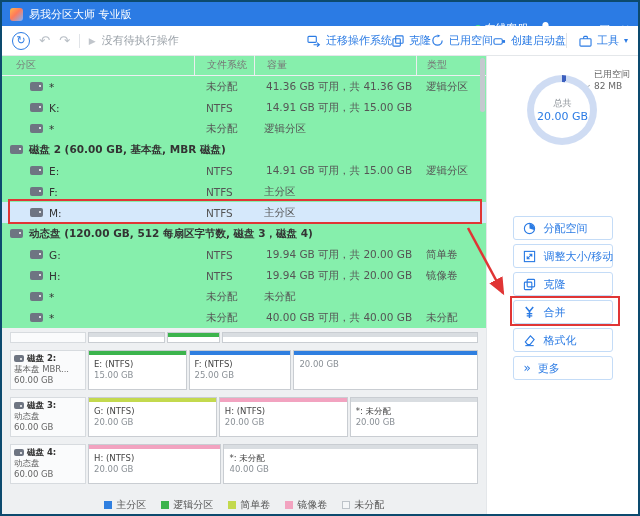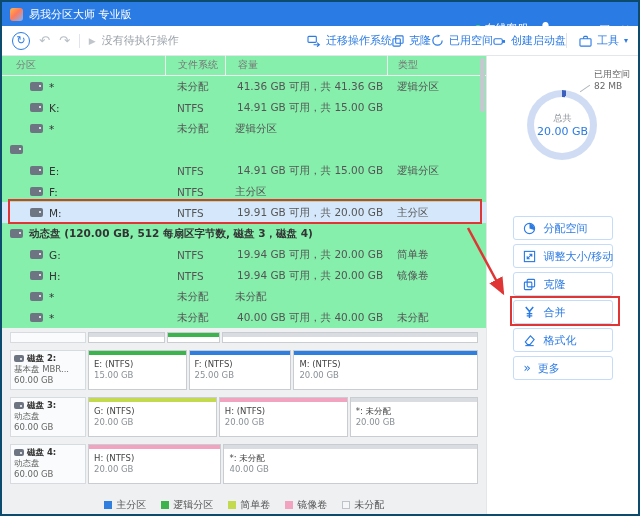--- a/index.html
+++ b/index.html
@@ -34,21 +34,21 @@
   .left { width:486px; display:flex; flex-direction:column; min-width:0; position:relative; }
   .vscroll { position:absolute; right:0; top:0; width:7px; height:100%; }
   .vthumb { position:absolute; right:1px; top:2px; width:5px; height:54px; background:#c4c9cf; border-radius:3px; }
   .sidebar { width:152px; border-left:1px solid #e4e7ea; background:#fff; padding-top:6px; position:relative; }
 
   
   .thead { display:flex; height:20px; align-items:flex-end; color:#777; font-size:10px; border-bottom:1px solid #eef0f2;font-family:Liberation Serif, serif; }
   .thead .hc { height:20px; display:flex; align-items:center; }
   .thead .hc + .hc { border-left:1px solid #eceef0; }
   .c1 { width:163px; padding-left:14px; }
-  .c2 { width:60px; padding-left:12px; }
+  .c2 { width:60px; padding-left:12px;margin-left:29px; }
   .c3 { width:162px; padding-left:12px; }
   .c4 { flex:1; padding-left:10px; }
   .row { display:flex; height:21px; align-items:center; font-size:10.5px; color:#555; white-space:nowrap; }
   .row .c1 { color:#333; display:flex; align-items:center; padding-left:28px; }
   .row.group { font-weight:bold; color:#333; }
   .row.group .gc { display:flex; align-items:center; padding-left:8px; }
   .row.selected { background:#d5e8fb; }
   .hd { width:13px; height:9px; background:#6e7582; border-radius:2px; margin-right:6px; position:relative; flex:0 0 auto; }
   .hd::after { content:""; position:absolute; right:2px; top:3px; width:2px; height:2px; background:#fff; border-radius:50%; }
 
@@ -71,21 +71,21 @@
   
   .legend { height:18px; background:#eef0f2; display:flex; align-items:center; justify-content:center; gap:15px; font-size:10px; color:#555; flex:0 0 auto; }
   .li { display:flex; align-items:center; gap:4px; }
   .sw { width:8px; height:8px; flex:0 0 auto; }
   .sw.t-unalloc { border:1px solid #bdc3c9; background:#f4f6f8; }
 
   
   .donut-wrap { position:relative; height:150px; }
   .used-label { position:absolute; right:8px; top:6px; font-size:9px; color:#666; line-height:12px; }
   .tick { position:absolute; left:92px; top:26px; width:12px; border-top:1px solid #b0b6bc; transform:rotate(-35deg); }
-  .donut { position:absolute; left:40px; top:28px; width:70px; height:70px; border-radius:50%;
+  .donut { position:absolute; left:40px; top:13px; width:70px; height:70px; border-radius:50%;
            background:conic-gradient(#3c5fbe 0deg 7deg, #cfdcf3 7deg 360deg); display:flex; align-items:center; justify-content:center; }
   .donut-center { width:56px; height:56px; border-radius:50%; background:#fff; display:flex; flex-direction:column; align-items:center; justify-content:center; }
   .donut-center .t1 { font-size:9px; color:#8a9096; }
   .donut-center .t2 { font-size:11px; color:#2b7be4; }
   .sb-btn { width:100px; height:24px; margin:4px 0 0 26px; border:1px solid #c4dcf7; border-radius:3px; background:#fff; color:#2b7be4;
             display:flex; align-items:center; gap:7px; padding-left:9px; font-size:11px; cursor:default; white-space:nowrap; }
   .sb-btn svg { display:block; flex:0 0 auto; }
   .more-glyph { font-size:12px; line-height:1; }
 
   
@@ -202,20 +202,21 @@
         <span class="c1">
             <i class="hd"></i>
             <span>*</span>
           </span>
         <span class="c2">未分配</span>
         <span class="c4">逻辑分区</span>
       </div>
       <div class="row group">
         <span class="gc">
             <i class="hd"></i>
+            <span>磁盘 2 (60.00 GB, 基本盘, MBR 磁盘)</span>
           </span>
       </div>
       <div class="row">
         <span class="c1">
             <i class="hd"></i>
             <span>E:</span>
           </span>
         <span class="c2">NTFS</span>
         <span class="c3">14.91 GB 可用，共 15.00 GB</span>
         <span class="c4">逻辑分区</span>
@@ -227,21 +228,20 @@
           </span>
         <span class="c2">NTFS</span>
         <span class="c4">主分区</span>
       </div>
       <div class="row selected">
         <span class="c1">
             <i class="hd"></i>
             <span>M:</span>
           </span>
         <span class="c2">NTFS</span>
-        <span class="c3">19.91 GB 可用，共 20.00 GB</span>
         <span class="c4">主分区</span>
       </div>
       <div class="row group">
         <span class="gc">
             <i class="hd"></i>
             <span>动态盘 (120.00 GB, 512 每扇区字节数, 磁盘 3，磁盘 4)</span>
           </span>
       </div>
       <div class="row">
         <span class="c1">
@@ -308,21 +308,20 @@
             <div>E: (NTFS)</div>
               <div class="sz">15.00 GB</div>
           </div>
           <div class="seg" style="flex:1.05">
             <span class="strip t-primary"></span>
             <div>F: (NTFS)</div>
               <div class="sz">25.00 GB</div>
           </div>
           <div class="seg" style="flex:2">
             <span class="strip t-primary"></span>
-            <div>M: (NTFS)</div>
               <div class="sz">20.00 GB</div>
           </div>
         </div>
 
         <div class="map-row">
           <div class="map-label">
             <div class="ln1">
                 <i class="hd"></i>
                 <span>磁盘 3:</span>
               </div>

